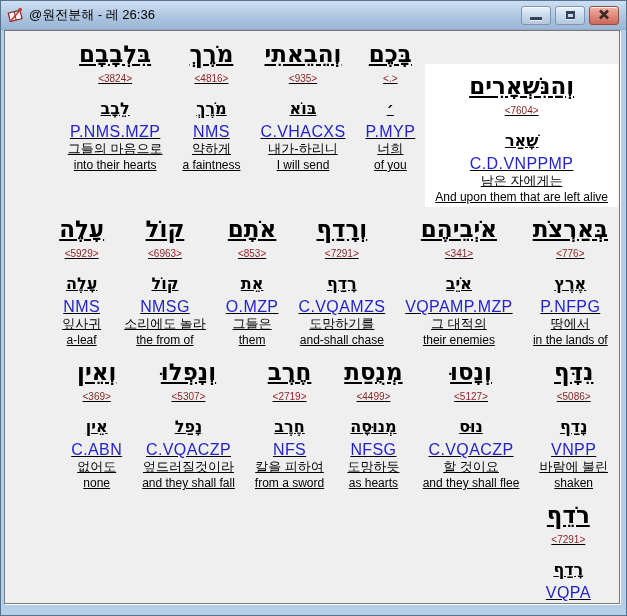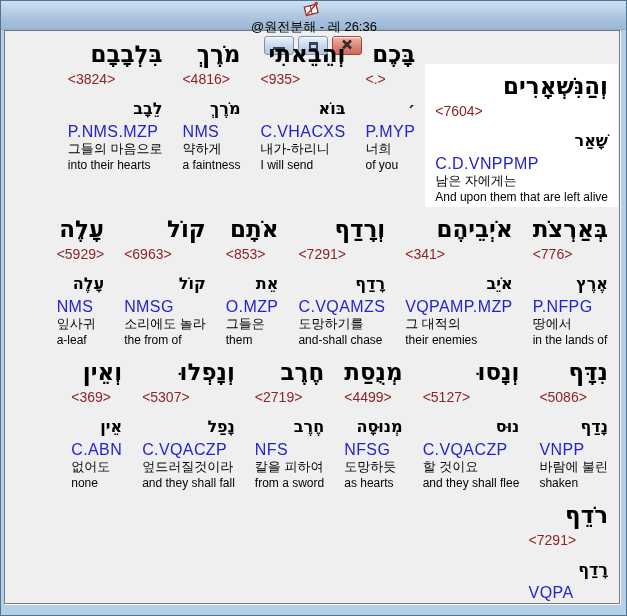--- a/index.html
+++ b/index.html
@@ -14,21 +14,20 @@
     font-family:"Liberation Sans","DejaVu Sans",sans-serif;
   }
   
   .titlebar{
     height:29px;
     margin:0 -6px 0 -3px;
     padding:0 5px 0 6px;
     display:flex;align-items:center;
     background:linear-gradient(#cfdff2,#a6c0dc 70%,#9cb8d6);
     border-bottom:1px solid #8fabc8;
-    flex-direction:column;
   }
   .app-icon{width:17px;height:17px;display:inline-block;margin-right:5px;flex:0 0 auto;}
   .title-text{
     font-size:13px;color:#000;white-space:nowrap;flex:1 1 auto;
     font-family:"Liberation Sans","DejaVu Sans",sans-serif;
   }
   .controls{display:flex;gap:4px;flex:0 0 auto;padding-right:2px;}
   .wbtn{
     width:30px;height:19px;border-radius:3px;
     border:1px solid #7e94ae;
@@ -55,31 +54,33 @@
     overflow:hidden;
   }
   .word-grid{width:100%;padding:1px 1px 0 1px;}
   .word-row{
     display:flex;flex-direction:row;direction:rtl;
     justify-content:flex-start;align-items:stretch;
   }
   .cell{
     height:143px;
     padding:6px 10px 0 10px;
+    text-align:center;
     direction:ltr;
+    text-decoration:underline;
   }
   .cell.hl{background:#ffffff;margin-top:32px;}
 
   .heb{
     font-family:"DejaVu Sans",sans-serif;
     font-weight:bold;font-size:23px;line-height:32px;height:34px;
     direction:rtl;white-space:nowrap;color:#000;
   }
   .str{
-    font-size:14px;line-height:14px;height:15px;color:#8e2323;white-space:nowrap;
+    font-size:10px;line-height:14px;height:15px;color:#8e2323;white-space:nowrap;
   }
   .lem{
     font-family:"DejaVu Sans",sans-serif;
     font-weight:bold;font-size:16px;line-height:30px;height:30px;
     margin-top:7px;direction:rtl;white-space:nowrap;color:#000;
   }
   .prs{font-size:16px;line-height:16px;height:17px;color:#2323cd;white-space:nowrap;letter-spacing:.4px;}
   .kor{font-size:13px;line-height:16px;height:17px;color:#000;white-space:nowrap;}
   .eng{font-size:12px;line-height:15px;height:16px;color:#000;white-space:nowrap;}
 </style>

